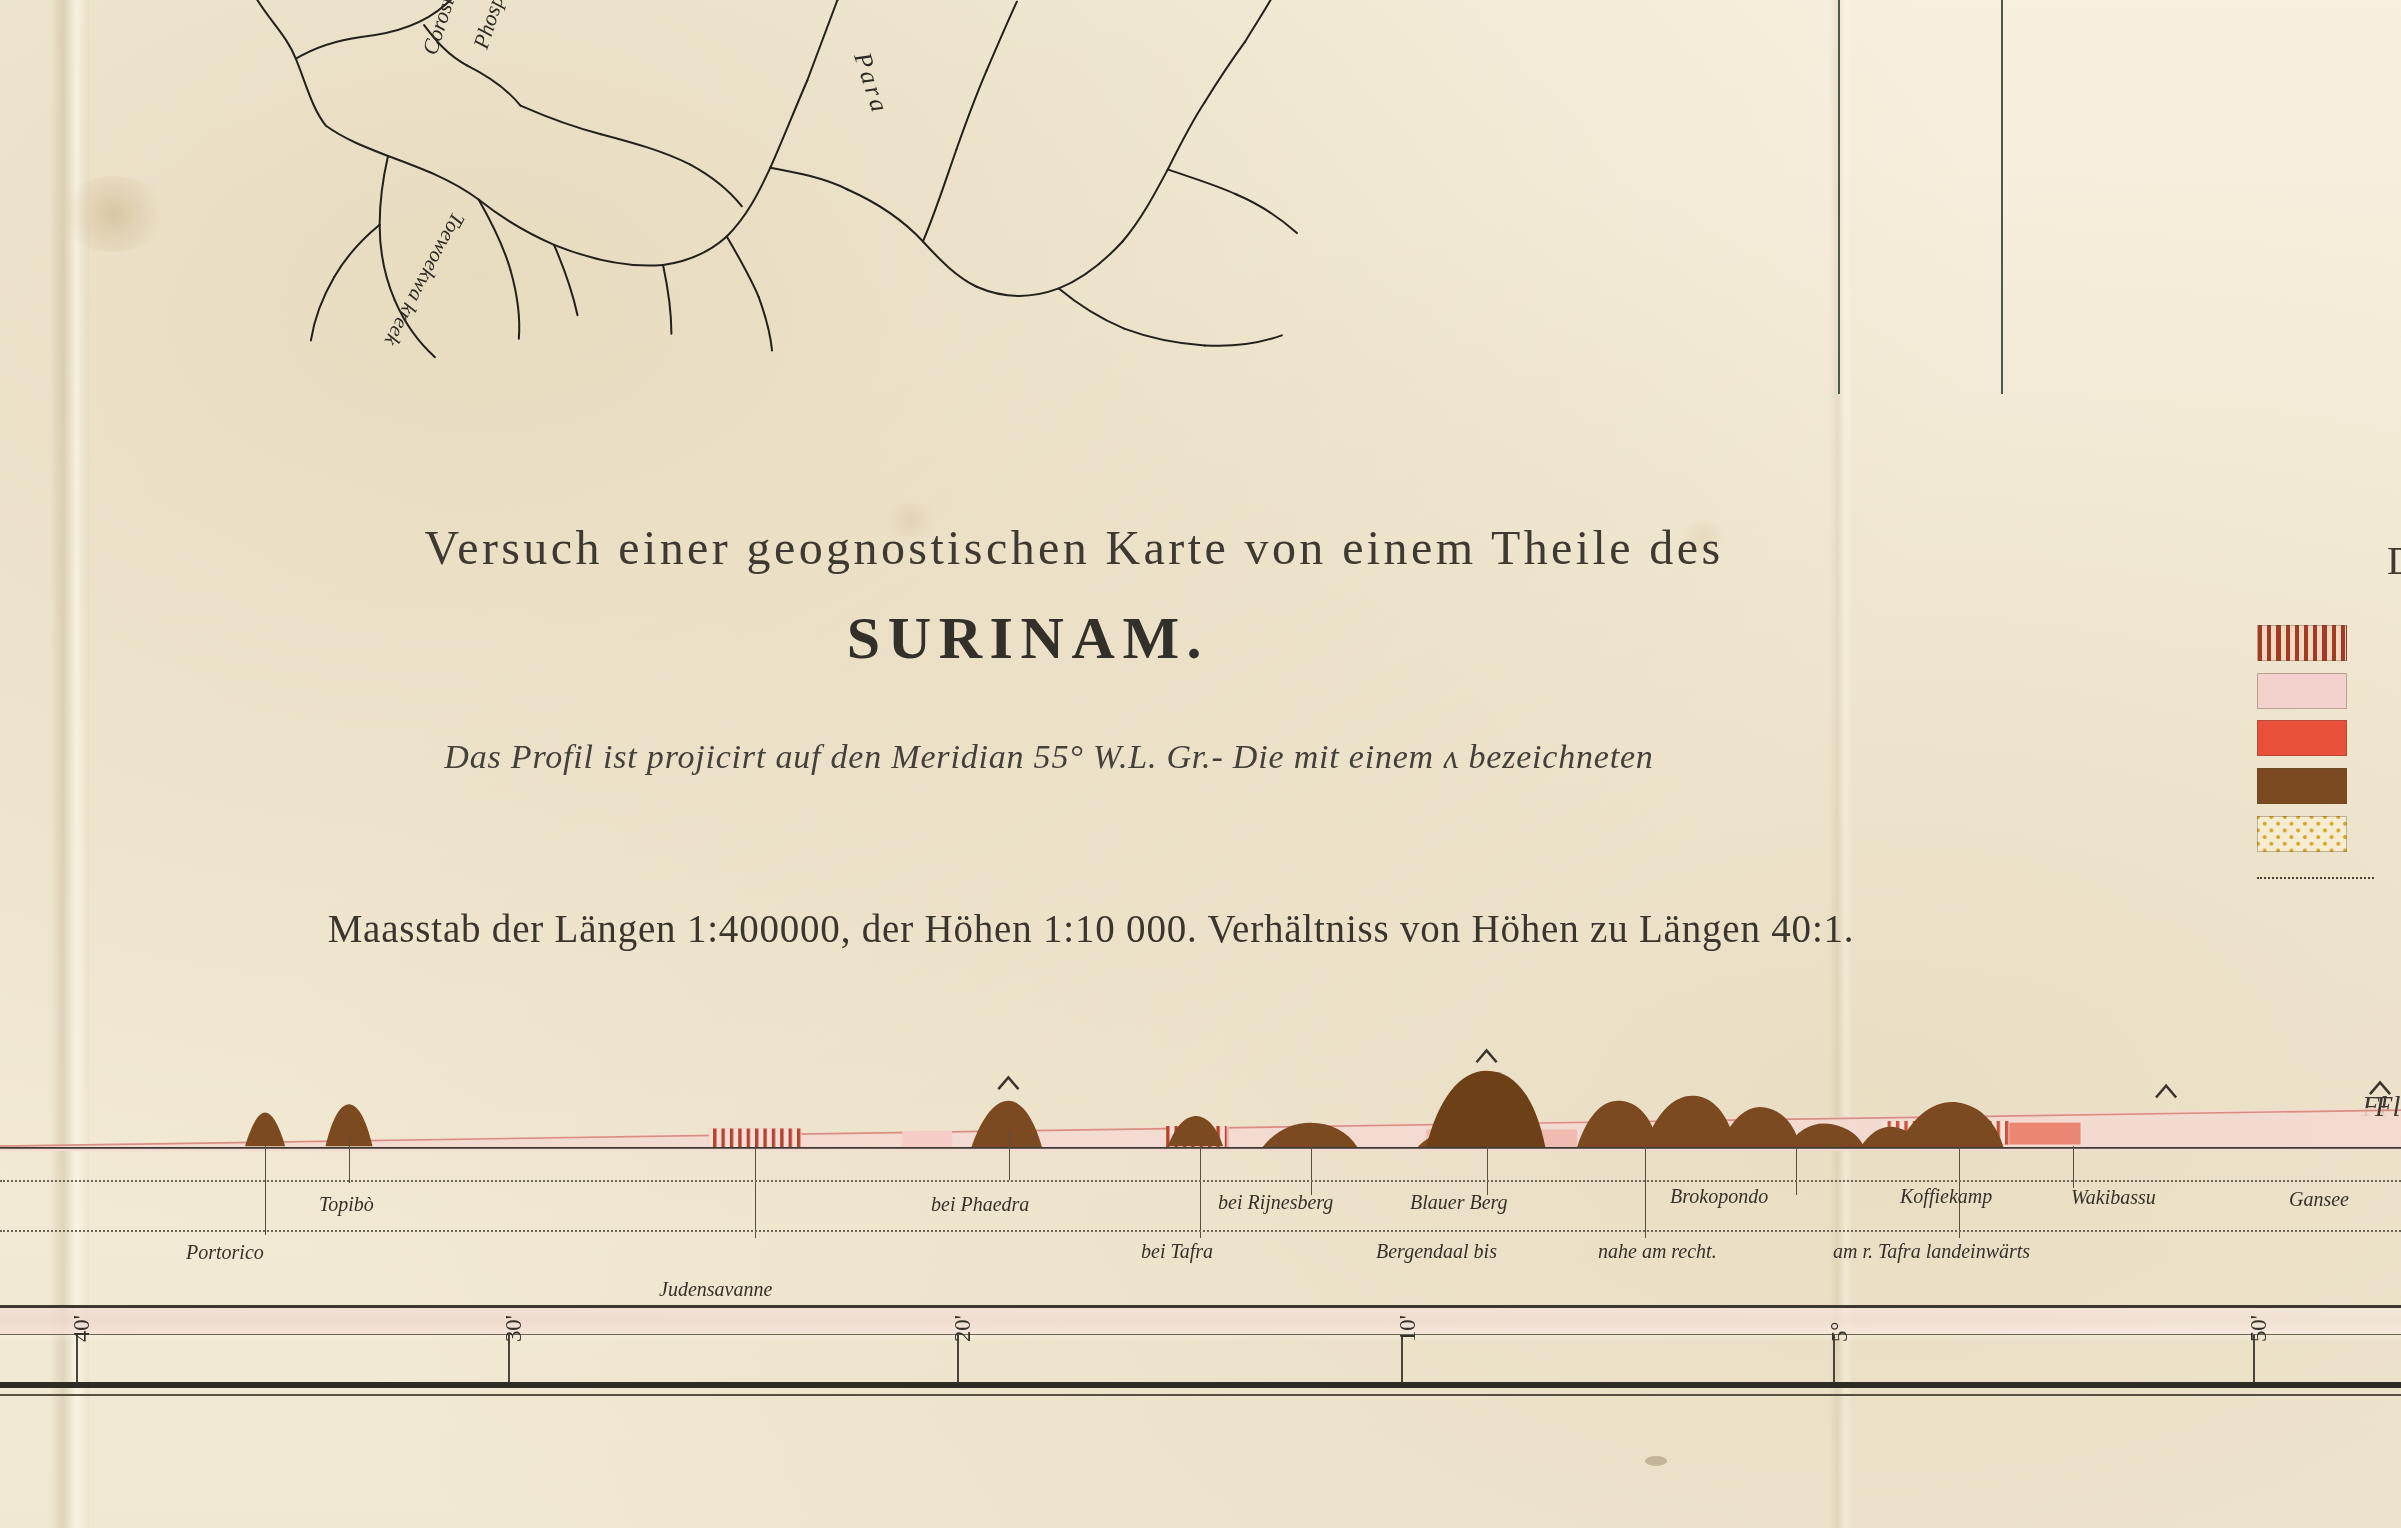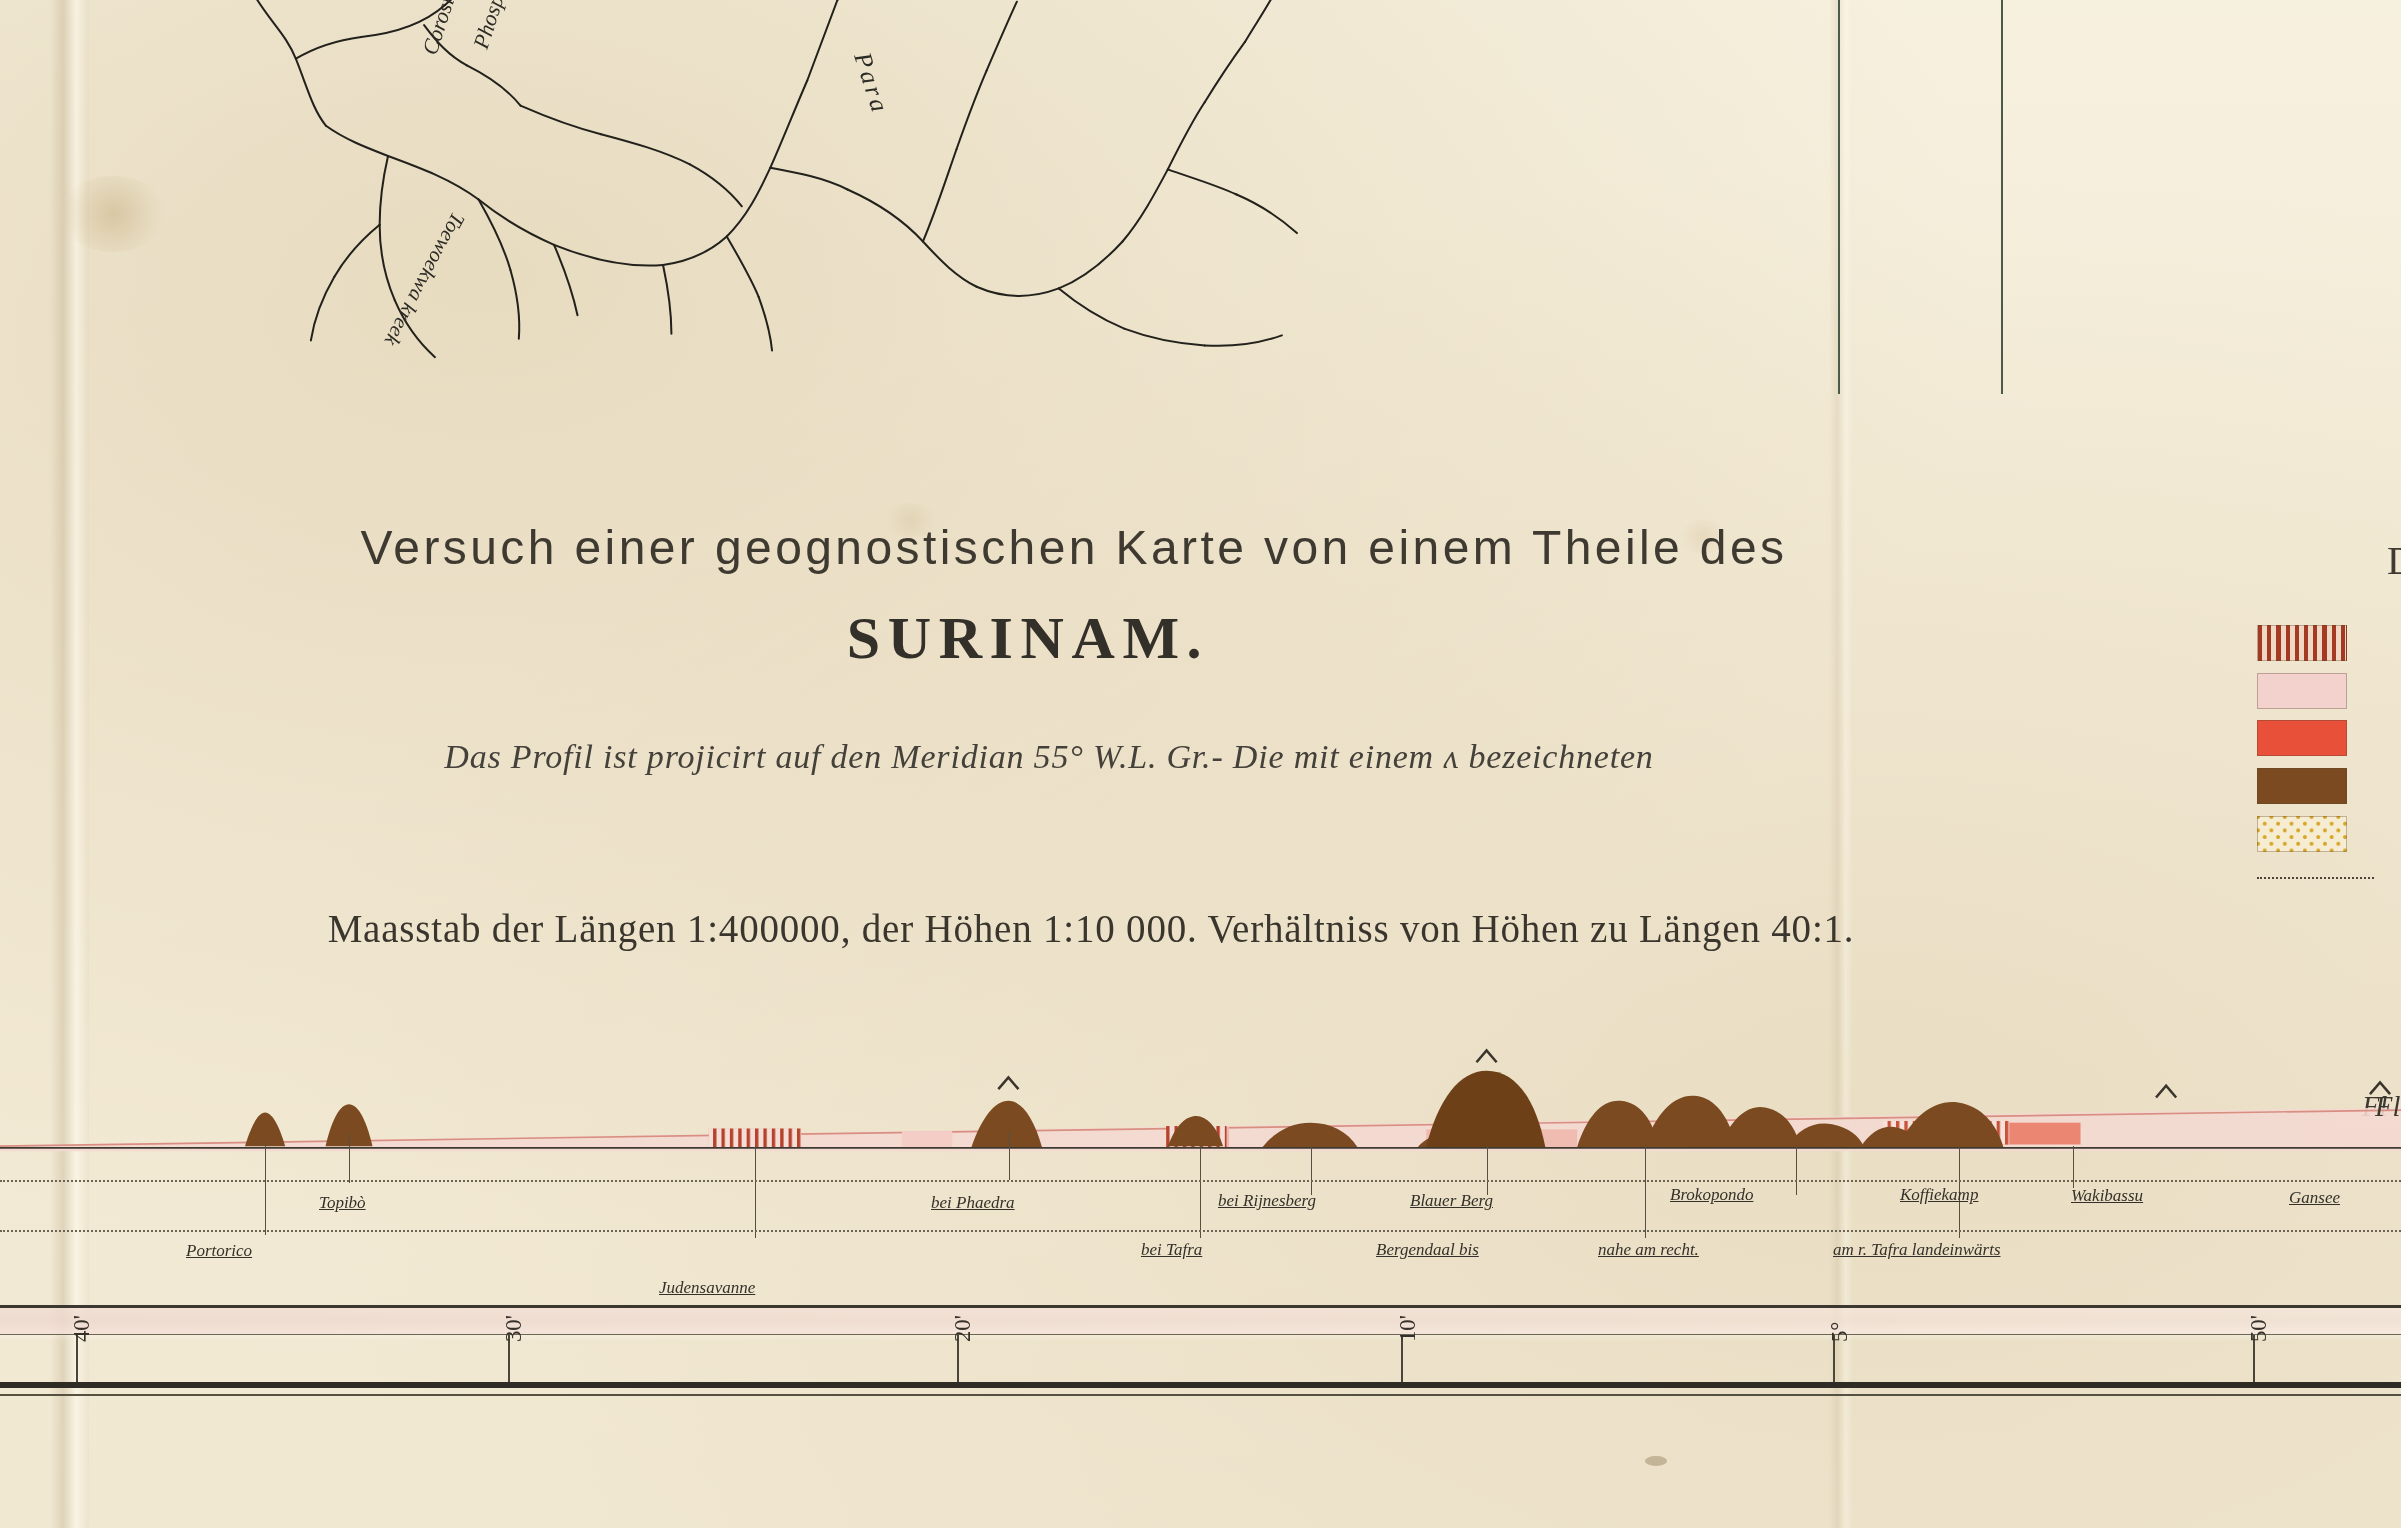--- a/index.html
+++ b/index.html
@@ -54,21 +54,21 @@
   
   .title-line1 {
     position: absolute;
     left: 0;
     top: 520px;
     width: 2148px;
     text-align: center;
     font-size: 48px;
     letter-spacing: 3.4px;
     color: #3f3a31;
-    font-family: Liberation Sans, sans-serif;
+    font-family: Liberation Serif, serif;
     white-space: nowrap;
   }
   .title-main {
     position: absolute;
     left: 0;
     top: 604px;
     width: 2056px;
     text-align: center;
     font-size: 60px;
     font-weight: bold;
@@ -137,24 +137,23 @@
     color: #3f3a31;
   }
 
   
   .profile { position: absolute; left: 0; top: 990px; width: 2401px; height: 294px; }
 
   .profile-labels { position: absolute; left: 0; top: 0; width: 2401px; height: 185px; }
   .plabel {
     position: absolute;
     font-style: italic;
-    font-size: 17px;
+    font-size: 20px;
     color: #35312a;
     white-space: nowrap;
-    text-decoration: underline;
   }
   .leader {
     position: absolute;
     border-left: 1.3px solid #55503f;
     width: 0;
   }
 
   
   .ruler {
     position: absolute;

